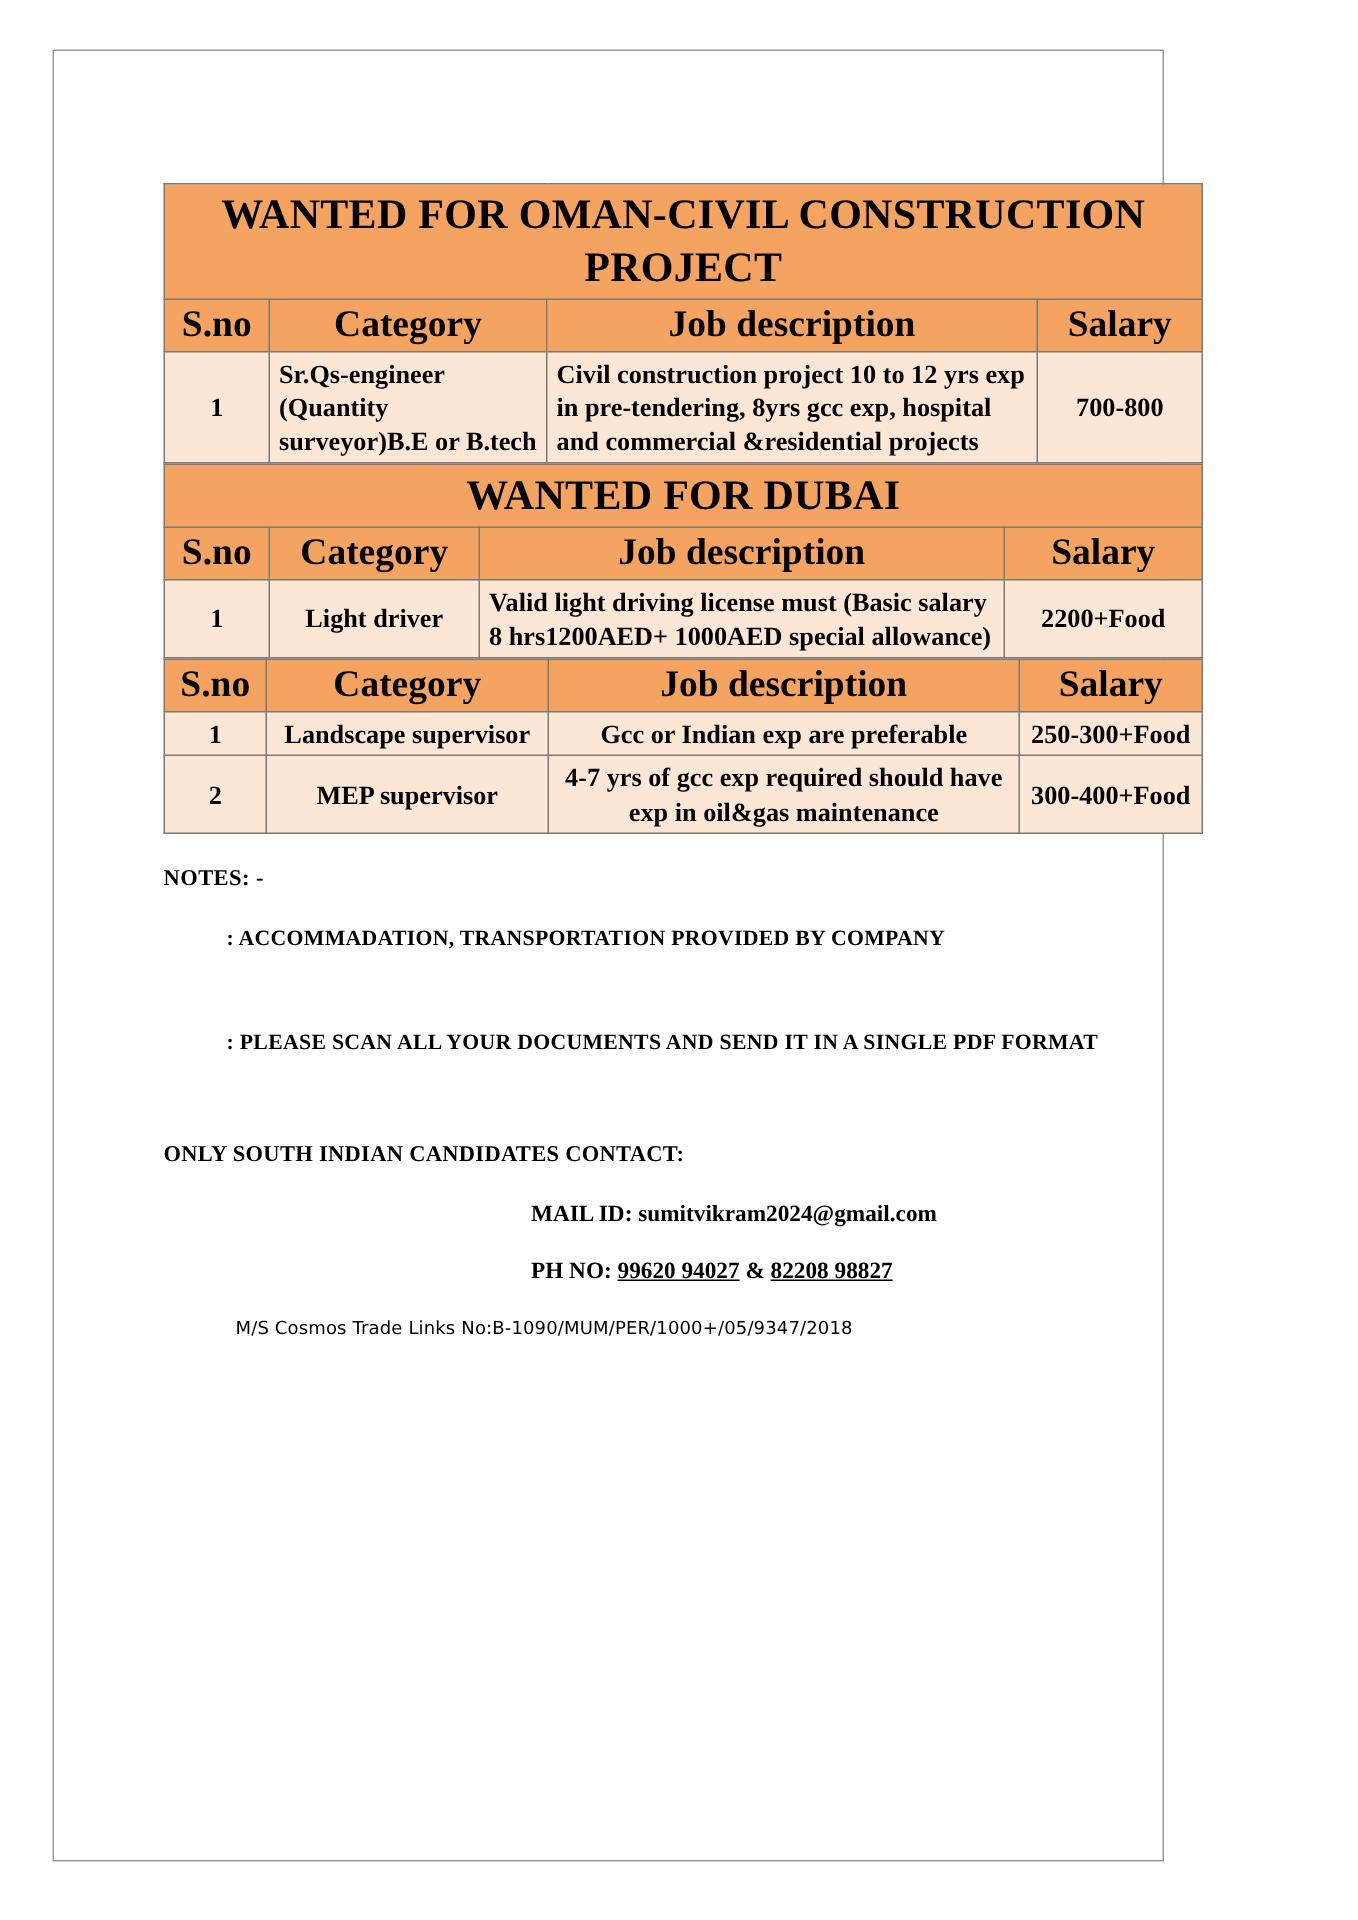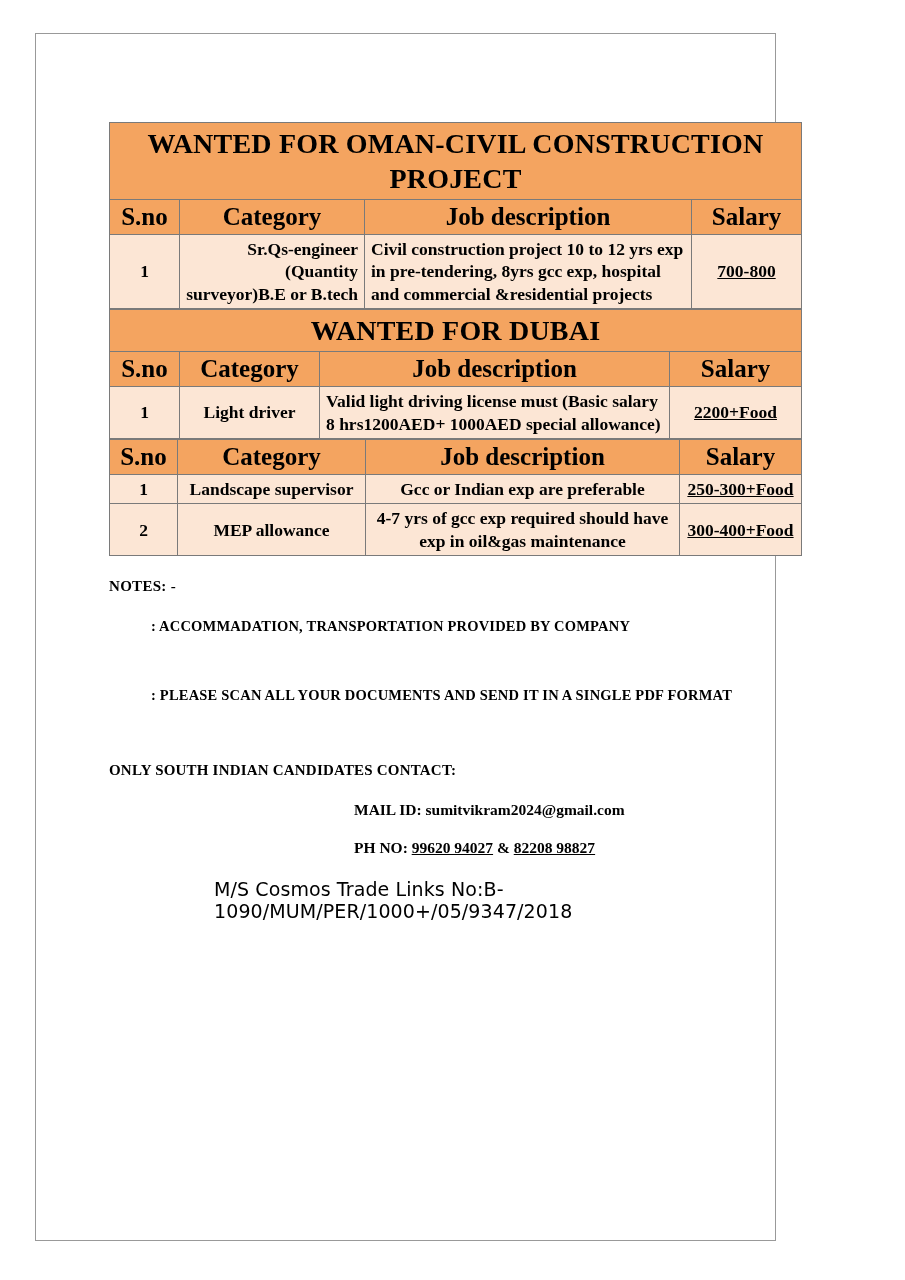--- a/index.html
+++ b/index.html
@@ -57,23 +57,23 @@
     padding: 5px 4px;
     margin-left: 11px;
   }
   .cell {
     background: #FCE6D5;
     font-weight: bold;
     font-size: 17.5px;
     line-height: 1.28;
   }
   .c-sno { text-align: center; }
-  .c-cat { text-align: right; margin-left: 35px; }
+  .c-cat { text-align: left; margin-left: 35px; }
   .c-desc { text-align: left; }
-  .c-sal { text-align: center; text-decoration: underline; }
+  .c-sal { text-align: center; }
   .center { text-align: center; }
 
   .notes-label {
     margin-top: 22px;
     font-size: 15px;
     font-weight: bold;
     letter-spacing: 0.3px;
   }
   .note-line {
     font-size: 14.5px;
@@ -97,23 +97,23 @@
   }
   .phone {
     margin-top: 20px;
     margin-left: 245px;
     font-size: 15.5px;
     font-weight: bold;
   }
   .phone u { }
   .license {
     margin-top: 21px;
-    margin-left: 105px;
+    margin-left: 48px;
     font-family: "DejaVu Sans", sans-serif;
-    font-size: 19px;
+    font-size: 12px;
     font-weight: normal;
     letter-spacing: 0.1px;
   }
 </style>
 </head>
 <body>
 
 <div class="page">
   <div class="content">
 
@@ -184,21 +184,21 @@
           <td class="hdr">Salary</td>
         </tr>
         <tr>
           <td class="cell c-sno">1</td>
           <td class="cell center">Landscape supervisor</td>
           <td class="cell center">Gcc or Indian exp are preferable</td>
           <td class="cell c-sal">250-300+Food</td>
         </tr>
         <tr>
           <td class="cell c-sno">2</td>
-          <td class="cell center">MEP allowance</td>
+          <td class="cell center">MEP supervisor</td>
           <td class="cell center">4-7 yrs of gcc exp required should have exp in oil&amp;gas maintenance</td>
           <td class="cell c-sal">300-400+Food</td>
         </tr>
       </tbody>
     </table>
 
     <div class="notes-label">NOTES: -</div>
     <div class="note-line note2">:  ACCOMMADATION, TRANSPORTATION PROVIDED BY COMPANY</div>
     <div class="note-line note1">: PLEASE SCAN ALL YOUR DOCUMENTS AND SEND IT IN A SINGLE PDF FORMAT</div>
 

